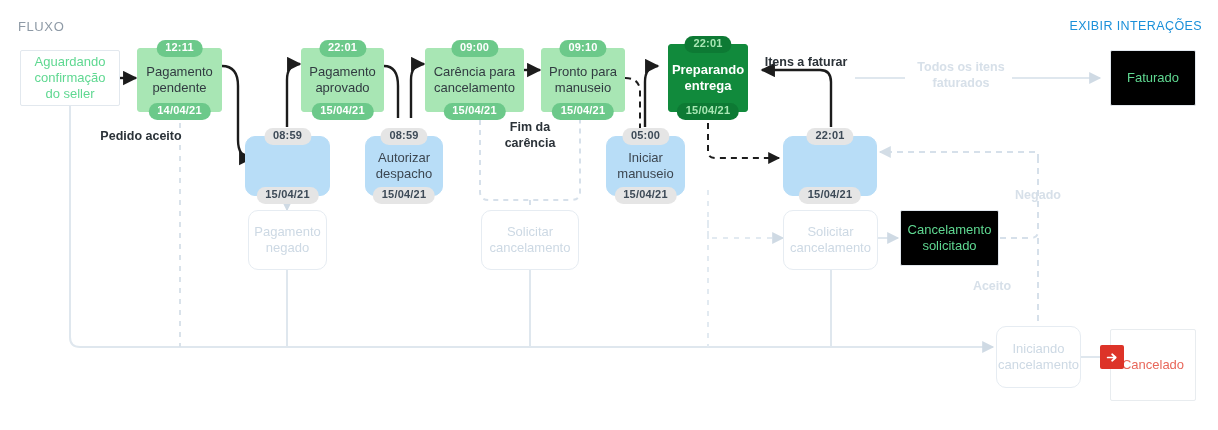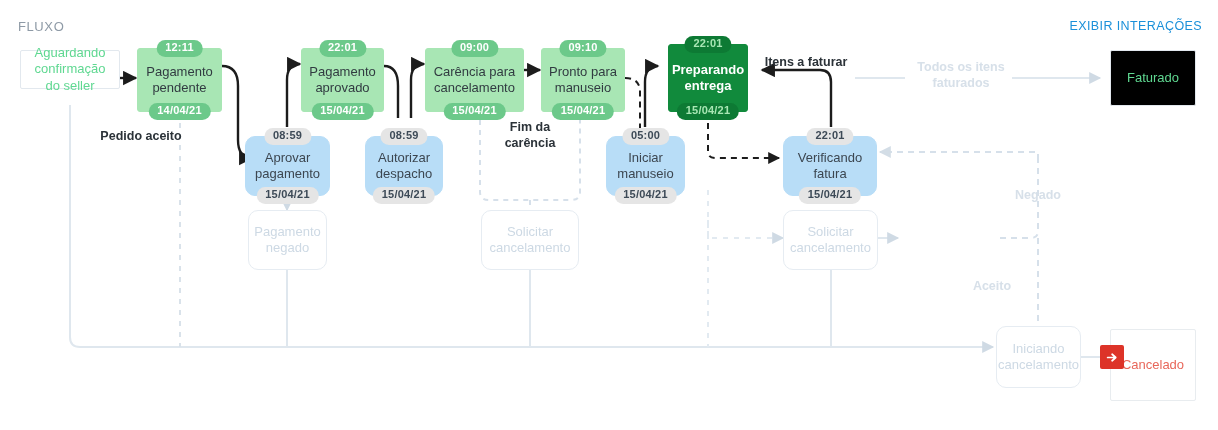--- a/index.html
+++ b/index.html
@@ -160,33 +160,32 @@
     <path d="M831,127 L831,82 Q831,70 820,70 L762,70" fill="none" stroke="#1c1c1c" stroke-width="2.4" marker-end="url(#ah-dark)"></path>
   </svg>
 
   <div class="etext dark" style="left:86px;top:129px;width:110px;">Pedido aceito</div>
   <div class="etext dark" style="left:487px;top:120px;width:86px;">Fim da carência</div>
   <div class="etext dark" style="left:760px;top:55px;width:92px;">Itens a faturar</div>
   <div class="etext dim" style="left:901px;top:60px;width:120px;">Todos os itens faturados</div>
   <div class="etext dim" style="left:1006px;top:188px;width:64px;">Negado</div>
   <div class="etext dim" style="left:960px;top:279px;width:64px;">Aceito</div>
 
-  <div class="node n-white" style="left:20px;top:50px;width:100px;height:39px;">
+  <div class="node n-white" style="left:20px;top:50px;width:100px;height:56px;">
     <span class="lbl">Aguardando confirmação do seller</span>
   </div>
 
   <div class="node n-green" style="left:137px;top:48px;width:85px;height:64px;">
     <span class="badge badge-top bg-green">12:11</span>
     <span class="lbl">Pagamento pendente</span>
     <span class="badge badge-bot bg-green">14/04/21</span>
   </div>
 
   <div class="node n-blue" style="left:245px;top:136px;width:85px;height:60px;">
     <span class="badge badge-top bg-blue">08:59</span>
-    <span class="lbl">Aprovar pagamento</span>
     <span class="badge badge-bot bg-blue">15/04/21</span>
   </div>
 
   <div class="node n-dim" style="left:248px;top:210px;width:79px;height:60px;">
     <span class="lbl">Pagamento negado</span>
   </div>
 
   <div class="node n-green" style="left:301px;top:48px;width:83px;height:64px;">
     <span class="badge badge-top bg-green">22:01</span>
     <span class="lbl">Pagamento aprovado</span>
@@ -222,28 +221,30 @@
   </div>
 
   <div class="node n-greendark" style="left:668px;top:44px;width:80px;height:68px;">
     <span class="badge badge-top bg-greendark">22:01</span>
     <span class="lbl">Preparando entrega</span>
     <span class="badge badge-bot bg-greendark">15/04/21</span>
   </div>
 
   <div class="node n-blue" style="left:783px;top:136px;width:94px;height:60px;">
     <span class="badge badge-top bg-blue">22:01</span>
-    <span class="lbl">Verificando fatura</span>
     <span class="badge badge-bot bg-blue">15/04/21</span>
   </div>
 
   <div class="node n-dim" style="left:783px;top:210px;width:95px;height:60px;">
     <span class="lbl">Solicitar cancelamento</span>
   </div>
 
+  <div class="node n-whitegreen" style="left:900px;top:210px;width:99px;height:56px;">
+    <span class="lbl">Cancelamento solicitado</span>
+  </div>
 
   <div class="node n-dim" style="left:996px;top:326px;width:85px;height:62px;">
     <span class="lbl">Iniciando cancelamento</span>
   </div>
 
   <div class="node n-whitegreen" style="left:1110px;top:50px;width:86px;height:56px;">
     <span class="lbl">Faturado</span>
   </div>
 
   <div class="node n-cancel" style="left:1110px;top:329px;width:86px;height:72px;">

